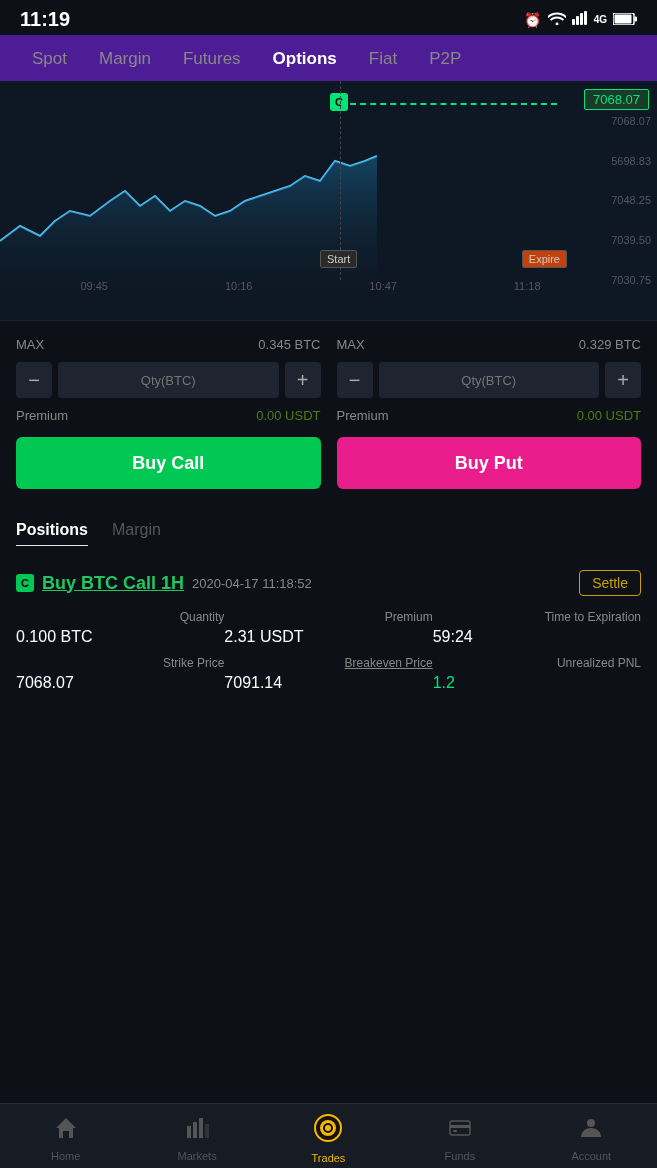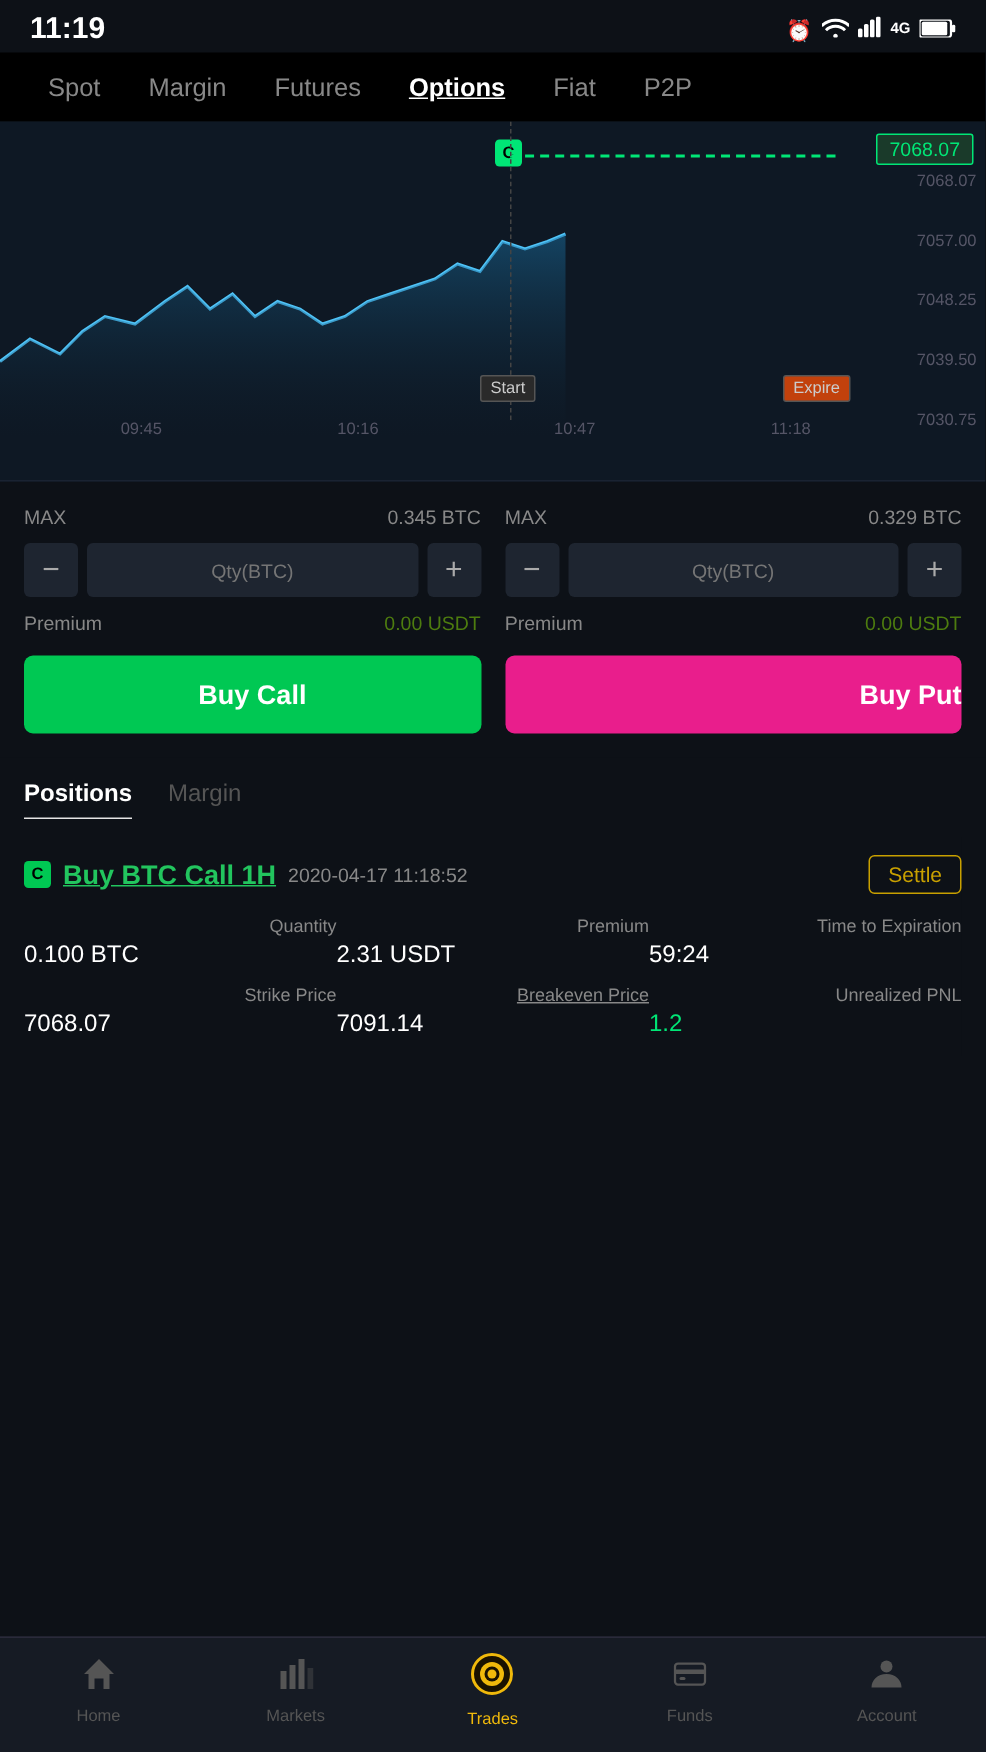--- a/index.html
+++ b/index.html
@@ -31,37 +31,36 @@
       align-items: center;
       gap: 6px;
       color: #fff;
       font-size: 14px;
     }
 
     
     .top-tabs {
       display: flex;
       align-items: center;
-      background: #000000;
+      background: #4c1d95;
       padding: 10px 16px 8px;
       gap: 0;
       overflow-x: auto;
     }
     .top-tab {
       font-size: 17px;
       color: #888;
       padding: 4px 16px;
       cursor: pointer;
       white-space: nowrap;
       font-weight: 400;
     }
     .top-tab.active {
       color: #fff;
       font-weight: 600;
-      text-decoration: underline;
     }
 
     
     .chart-container {
       position: relative;
       background: #0e1824;
       height: 240px;
       overflow: hidden;
       border-bottom: 1px solid #1a2332;
     }
@@ -248,21 +247,20 @@
     .buy-put-btn {
       width: 100%;
       background: #e91e8c;
       border: none;
       color: #fff;
       font-size: 18px;
       font-weight: 600;
       height: 52px;
       border-radius: 6px;
       cursor: pointer;
-      text-align: right;
     }
 
     
     .positions-section {
       padding: 16px;
       background: #0d1117;
     }
     .positions-tabs {
       display: flex;
       gap: 24px;
@@ -356,21 +354,21 @@
     
     .bottom-nav {
       position: fixed;
       bottom: 0;
       left: 0;
       width: 657px;
       background: #161b24;
       display: flex;
       justify-content: space-around;
       align-items: center;
-      padding: 10px 0 16px;
+      padding: 10px 0 4px;
       border-top: 1px solid #2a2a3a;
     }
     .nav-item {
       display: flex;
       flex-direction: column;
       align-items: center;
       gap: 4px;
       cursor: pointer;
       min-width: 60px;
     }
@@ -441,21 +439,21 @@
       </linearGradient>
     </defs>
 
     <polyline fill="none" stroke="#4fc3f7" stroke-width="2" points="0,160 20,145 40,155 55,140 70,130 90,135 110,120 125,110 140,125 155,115 170,130 185,120 200,125 215,135 230,130 245,120 260,115 275,110 290,105 305,95 320,100 335,80 350,85 365,80 377,75"></polyline>
 
     <polygon fill="url(#chartGrad)" points="0,160 20,145 40,155 55,140 70,130 90,135 110,120 125,110 140,125 155,115 170,130 185,120 200,125 215,135 230,130 245,120 260,115 275,110 290,105 305,95 320,100 335,80 350,85 365,80 377,75 377,210 0,210"></polygon>
   </svg>
 
   <div class="chart-price-axis">
     <span class="chart-price-tick">7068.07</span>
-    <span class="chart-price-tick">7057.00</span>
+    <span class="chart-price-tick">5698.83</span>
     <span class="chart-price-tick">7048.25</span>
     <span class="chart-price-tick">7039.50</span>
     <span class="chart-price-tick">7030.75</span>
   </div>
 
   <div class="chart-c-label">C</div>
 
   <div class="chart-dashed-line"></div>
 
   <div class="chart-price-label">7068.07</div>

